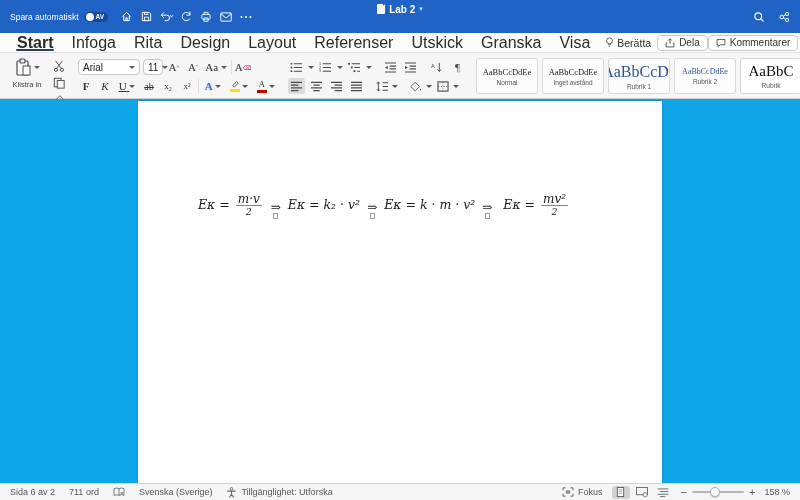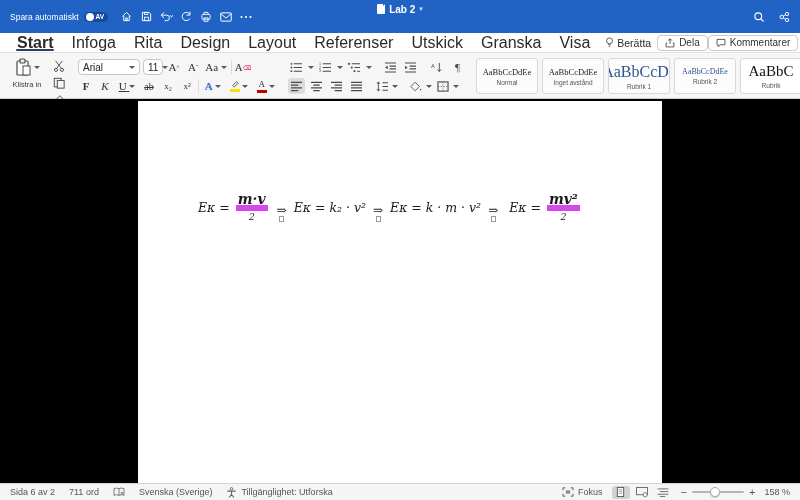--- a/index.html
+++ b/index.html
@@ -60,26 +60,26 @@
   .pbtn.sel { background:#dcdcdc; }
   .styles { display:flex; gap:4px; padding-top:2px; align-items:flex-start; }
   .chip { background:#fcfcfc; border:1px solid #d8d8d8; border-radius:3px; width:62px; height:36px; display:flex; flex-direction:column; align-items:center; justify-content:center; overflow:hidden; }
   .chip .sample { font-size:8.5px; color:#222; white-space:nowrap; font-family:"Liberation Serif", serif; }
   .chip .sample.h1 { color:#2f5496; font-size:16px; }
   .chip .sample.h2 { color:#2f5496; font-size:8px; }
   .chip .sample.title { font-size:15px; color:#111; }
   .chip .cname { font-size:6.5px; color:#555; margin-top:2px; }
 
   
-  .docarea { flex:1 1 auto; position:relative; background:#000000; overflow:hidden; }
+  .docarea { flex:1 1 auto; position:relative; background:#0ea5e9; overflow:hidden; }
   .page { position:absolute; left:138px; top:2px; width:524px; bottom:0; background:#fff; box-shadow:0 0 3px rgba(0,0,0,.18); }
   .eqline { margin:92px 0 0 60px; display:flex; align-items:center; font-family:"DejaVu Serif", serif; font-style:italic; font-size:12.5px; color:#1a1a1a; }
   .mtext { white-space:pre; }
   .frac { display:inline-flex; flex-direction:column; align-items:center; margin:0 2px; transform:translateY(1px); }
-  .frac .num { font-size:14px; line-height:10px; border-bottom:6px solid #d946ef; padding:0 2px 1px 2px;font-weight:bold; }
+  .frac .num { font-size:12px; line-height:10px; border-bottom:1px solid #d946ef; padding:0 2px 1px 2px; }
   .frac .den { font-size:9.5px; line-height:10px; padding-top:1px; }
   .imp { display:inline-flex; flex-direction:column; align-items:center; margin:0 7px; transform:translateY(6px); font-style:normal; }
   .imp .ar { font-size:12px; line-height:10px; color:#1a1a1a; }
   .imp .bx { width:5px; height:6px; border:1px dashed #9a9a9a; margin-top:1px; }
 
   
   .statusbar { height:17px; background:#f5f5f5; border-top:1px solid #d4d4d4; display:flex; align-items:center; padding:0 10px; font-size:9px; color:#555; flex:0 0 auto; gap:14px; }
   .sb-item { display:flex; align-items:center; gap:4px; white-space:nowrap; }
   .sb-right { margin-left:auto; display:flex; align-items:center; gap:9px; }
   .viewbtn { width:18px; height:13px; display:inline-flex; align-items:center; justify-content:center; border-radius:3px; }

